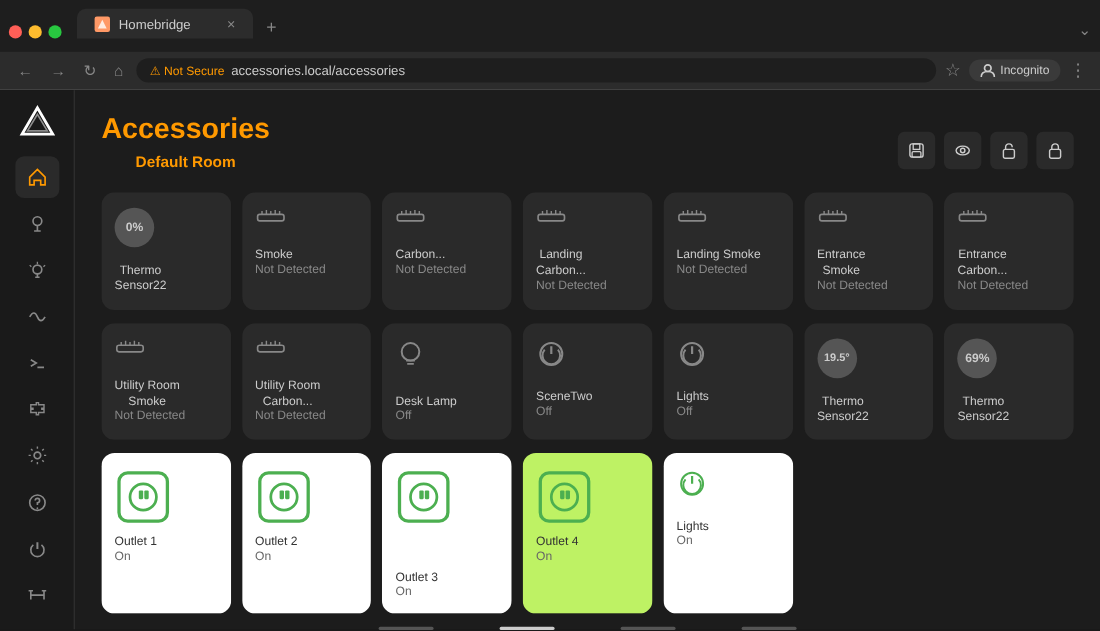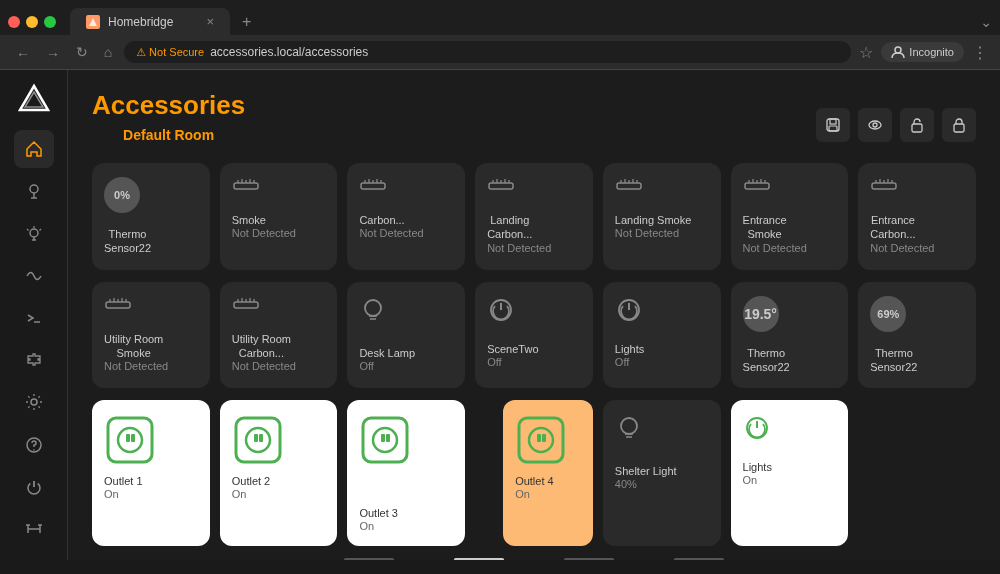--- a/index.html
+++ b/index.html
@@ -1,17 +1,17 @@
 <!DOCTYPE html>
 <html><head>
   <meta charset="utf-8">
   <style>
     * { box-sizing: border-box; margin: 0; padding: 0; }
     body { background: #1a1a1a; font-family: -apple-system, BlinkMacSystemFont, 'Segoe UI', sans-serif; width: 1000px; height: 574px; overflow: hidden; }
-    .tab-bar { display: flex; align-items: center; padding: 8px 8px 0; gap: 4px; background: #1e1e1e; }
+    .tab-bar { display: flex; align-items: flex-end; padding: 8px 8px 12px; gap: 4px; background: #1e1e1e; }
     .tab-controls { display: flex; gap: 6px; align-items: center; margin-right: 10px; }
     .tab-dot { width: 12px; height: 12px; border-radius: 50%; }
     .tab-dot.red { background: #ff5f57; }
     .tab-dot.yellow { background: #febc2e; }
     .tab-dot.green { background: #28c840; }
     .tab { background: #2c2c2c; border-radius: 8px 8px 0 0; padding: 6px 16px; display: flex; align-items: center; gap: 8px; font-size: 12px; color: #ccc; min-width: 160px; }
 
     .address-bar { background: #2c2c2c; padding: 6px 12px; display: flex; align-items: center; gap: 8px; border-bottom: 1px solid #444; }
     .nav-btn { color: #888; font-size: 14px; cursor: pointer; padding: 2px 4px; }
     .url-box { flex: 1; background: #1e1e1e; border-radius: 20px; padding: 4px 12px; display: flex; align-items: center; gap: 6px; font-size: 12px; color: #ccc; }
@@ -333,21 +333,21 @@
               <circle cx="14" cy="14" r="10" stroke="#888" stroke-width="1.8"></circle>
               <path d="M14 7v7" stroke="#888" stroke-width="2"></path>
               <path d="M8 10a8 8 0 1 0 12 0" stroke="#888" stroke-width="1.8" fill="none"></path>
             </svg>
         </div>
         <div class="tile-label">Lights</div>
         <div class="tile-sub">Off</div>
       </div>
 
       <div class="accessory-tile">
-        <div class="tile-percentage" style="font-size:14px;">19.5°</div>
+        <div class="tile-percentage" style="font-size:10px;">19.5°</div>
         <div class="tile-label" style="white-space:pre-line;">Thermo
 Sensor22</div>
       </div>
 
       <div class="accessory-tile">
         <div class="tile-percentage">69%</div>
         <div class="tile-label" style="white-space:pre-line;">Thermo
 Sensor22</div>
       </div>
     </div>
@@ -386,44 +386,34 @@
               <rect x="4" y="4" width="44" height="44" rx="8" stroke="#4caf50" stroke-width="3"></rect>
               <circle cx="26" cy="26" r="12" stroke="#4caf50" stroke-width="2.5"></circle>
               <rect x="22" y="20" width="4" height="8" rx="1" fill="#4caf50"></rect>
               <rect x="27" y="20" width="4" height="8" rx="1" fill="#4caf50"></rect>
             </svg>
         </div>
         <div class="tile-label" style="color:#333;margin-top:32px;">Outlet 3</div>
         <div class="tile-sub" style="color:#666;">On</div>
       </div>
 
-      <div class="accessory-tile" style="background:#fdba74;margin-left:28px;">
+      <div class="accessory-tile" style="background:#bef264;">
         <div style="margin-bottom:8px;">
           <svg width="52" height="52" viewBox="0 0 52 52" fill="none">
               <rect x="4" y="4" width="44" height="44" rx="8" stroke="#4caf50" stroke-width="3"></rect>
               <circle cx="26" cy="26" r="12" stroke="#4caf50" stroke-width="2.5"></circle>
               <rect x="22" y="20" width="4" height="8" rx="1" fill="#4caf50"></rect>
               <rect x="27" y="20" width="4" height="8" rx="1" fill="#4caf50"></rect>
             </svg>
         </div>
         <div class="tile-label" style="color:#333;">Outlet 4</div>
         <div class="tile-sub" style="color:#666;">On</div>
       </div>
 
 
-      <div class="accessory-tile">
-        <div class="tile-icon">
-          <svg width="28" height="32" viewBox="0 0 28 32" fill="none">
-              <circle cx="14" cy="12" r="8" stroke="#888" stroke-width="1.8"></circle>
-              <path d="M10 20h8M11 23h6" stroke="#888" stroke-width="1.5"></path>
-            </svg>
-        </div>
-        <div class="tile-label">Shelter Light</div>
-        <div class="tile-sub">40%</div>
-      </div>
 
       <div class="accessory-tile" style="background:#ffffff;">
         <div class="tile-icon">
           <svg width="28" height="28" viewBox="0 0 28 28" fill="none">
               <circle cx="14" cy="14" r="10" stroke="#4caf50" stroke-width="1.8"></circle>
               <path d="M14 7v7" stroke="#4caf50" stroke-width="2"></path>
               <path d="M8 10a8 8 0 1 0 12 0" stroke="#4caf50" stroke-width="1.8" fill="none"></path>
             </svg>
         </div>
         <div class="tile-label" style="color:#333;">Lights</div>

